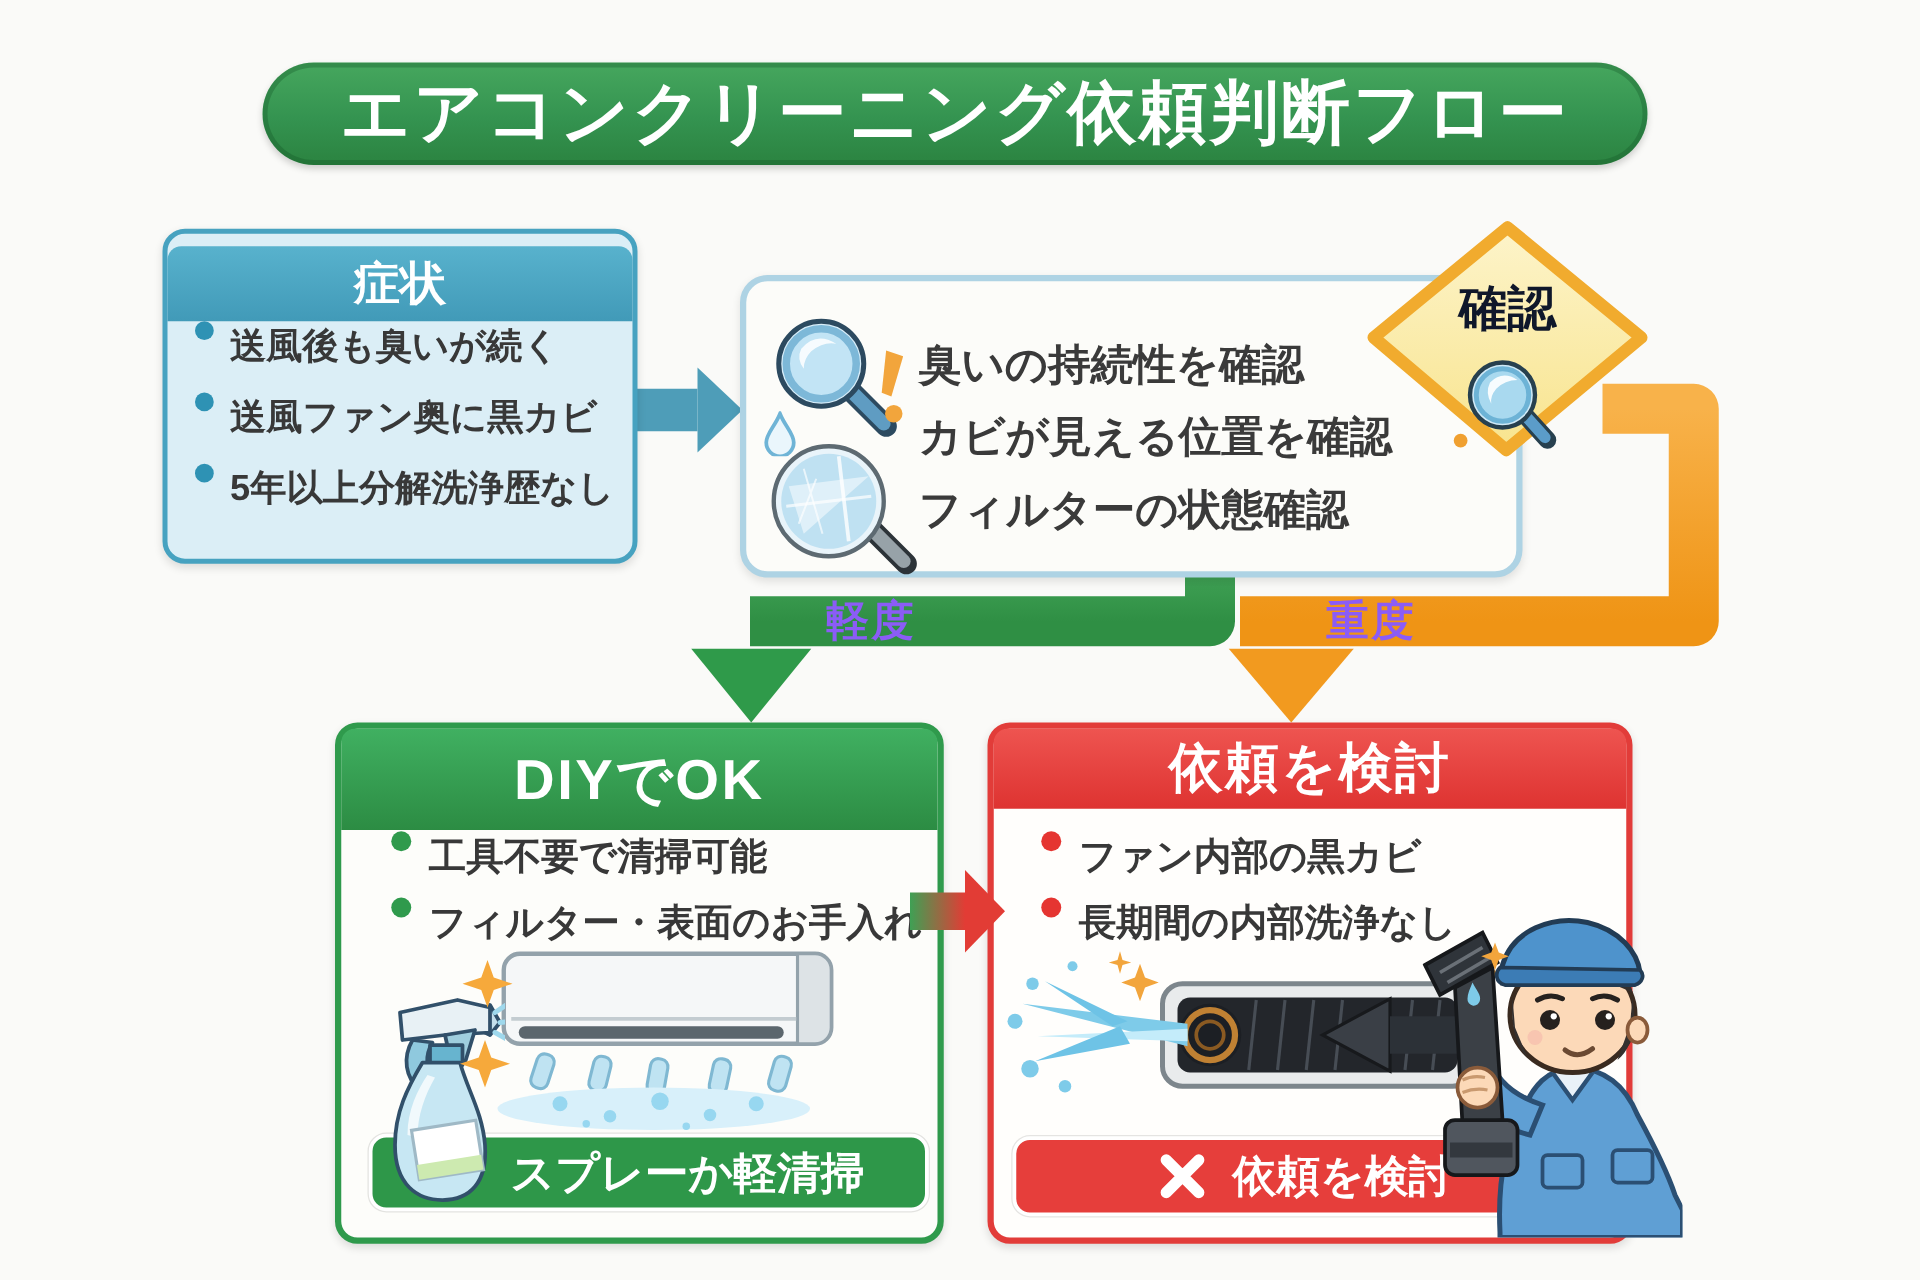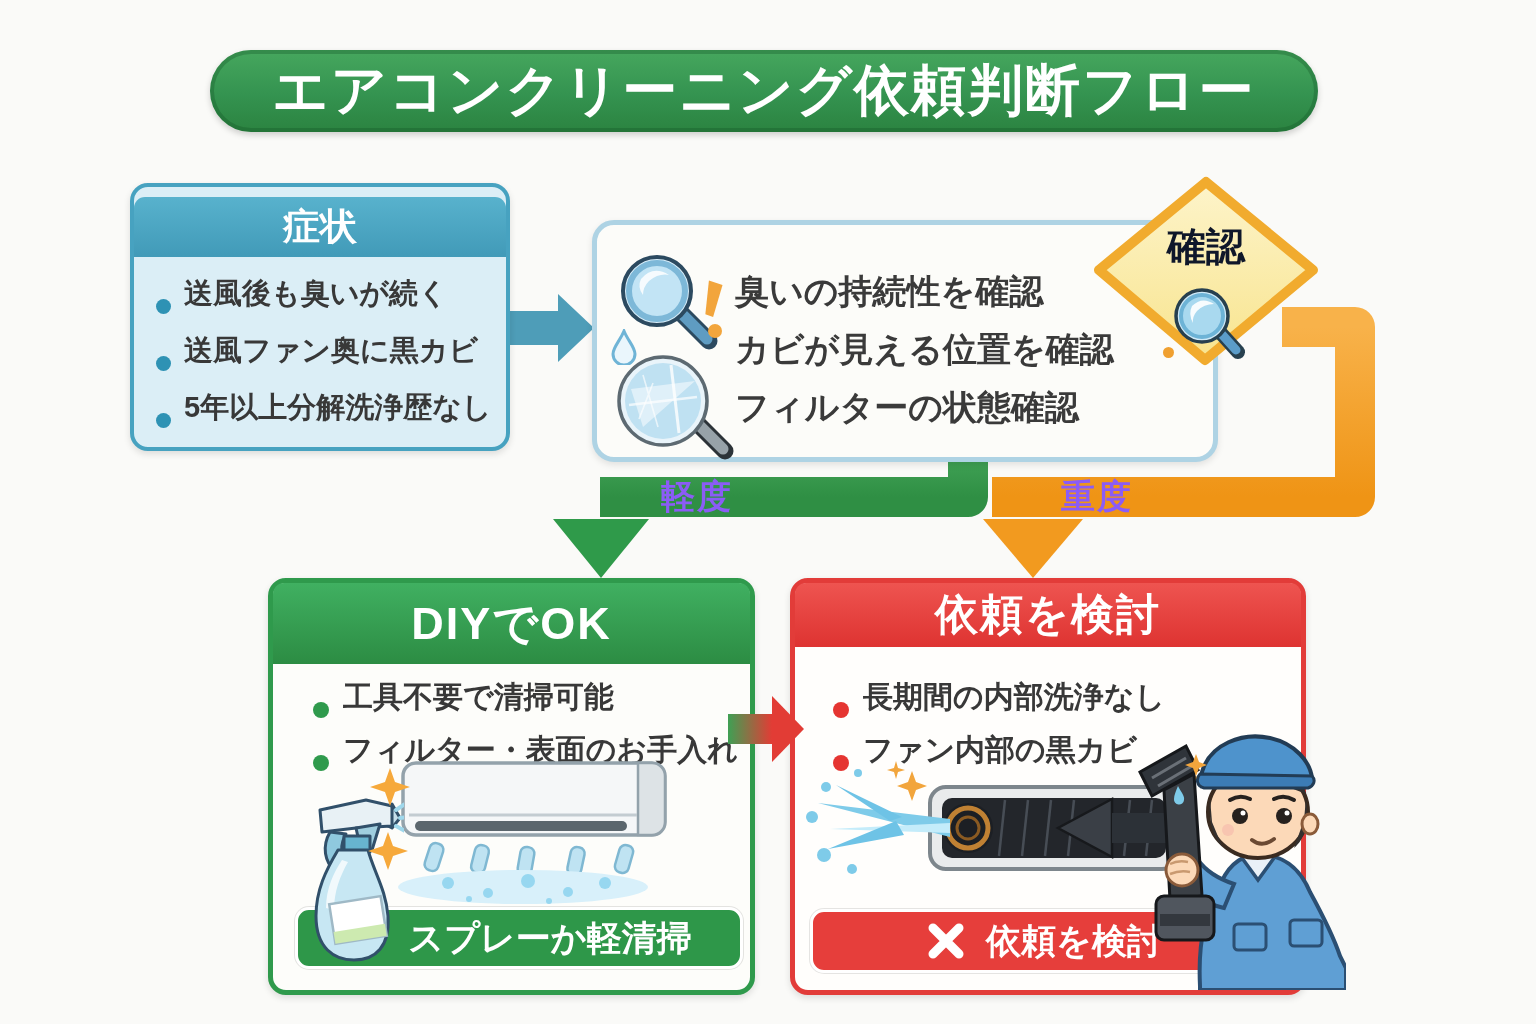--- a/index.html
+++ b/index.html
@@ -13,21 +13,21 @@
   .title-banner{position:absolute;left:210px;top:50px;width:1108px;height:82px;z-index:2;
     background:linear-gradient(180deg,#46a75e 0%,#349350 55%,#2b8340 100%);
     border-radius:44px;box-shadow:inset 0 0 0 4px rgba(18,84,38,.32), 0 3px 6px rgba(0,0,0,.18);
     display:flex;align-items:center;justify-content:center;
     color:#ffffff;font-size:55px;font-weight:900;letter-spacing:2px;}
 
   
   .box{position:absolute;z-index:2;border-radius:18px;box-shadow:0 3px 7px rgba(0,0,0,.12);}
   .box-header{position:absolute;left:0;right:0;top:0;display:flex;align-items:center;justify-content:center;
     color:#fff;font-weight:900;border-radius:11px 11px 0 0;}
-  .row{display:flex;align-items:flex-end;}
+  .row{display:flex;align-items:flex-start;}
   .dot{border-radius:50%;flex:none;}
   .row-label{font-weight:800;color:#383838;white-space:nowrap;}
 
   
   .symptoms{left:130px;top:183px;width:372px;height:260px;background:#dbeef6;border:4px solid #47a2c0;}
   .symptoms .box-header{height:60px;background:linear-gradient(180deg,#58b2cd,#419ab8);font-size:37px;margin-top:10px;}
   .symptoms .items{position:absolute;left:22px;top:70px;}
   .symptoms .row{height:57px;gap:13px;}
   .symptoms .dot{width:15px;height:15px;background:#2e92b4;}
   .symptoms .row-label{font-size:29px;}
@@ -257,25 +257,25 @@
   <svg class="illu" style="left:360px;top:766px;z-index:3;" width="60" height="110" viewBox="0 0 60 110">
     <path d="M30 2 L35 16 L50 21 L35 26 L30 40 L25 26 L10 21 L25 16 Z" fill="#f6a93b"></path>
     <path d="M28 66 L33 80 L48 85 L33 90 L28 104 L23 90 L8 85 L23 80 Z" fill="#f6a93b"></path>
   </svg>
 
   <div class="box request">
     <div class="box-header">依頼を検討</div>
     <div class="items">
       <div class="row">
         <span class="dot"></span>
+        <span class="row-label">ファン内部の黒カビ</span>
+      </div>
+      <div class="row">
+        <span class="dot"></span>
         <span class="row-label">長期間の内部洗浄なし</span>
-      </div>
-      <div class="row">
-        <span class="dot"></span>
-        <span class="row-label">ファン内部の黒カビ</span>
       </div>
     </div>
 
     <svg class="illu" style="left:5px;top:168px;" width="496" height="158" viewBox="0 0 496 158">
       <rect x="130" y="36" width="248" height="82" rx="16" fill="#e9ebec" stroke="#7d868c" stroke-width="4"></rect>
       <rect x="142" y="47" width="224" height="60" rx="10" fill="#23262b"></rect>
       <g stroke="#474d55" stroke-width="2.5">
         <line x1="205" y1="49" x2="199" y2="105"></line>
           <line x1="228" y1="49" x2="222" y2="105"></line>
         <line x1="251" y1="49" x2="245" y2="105"></line>

